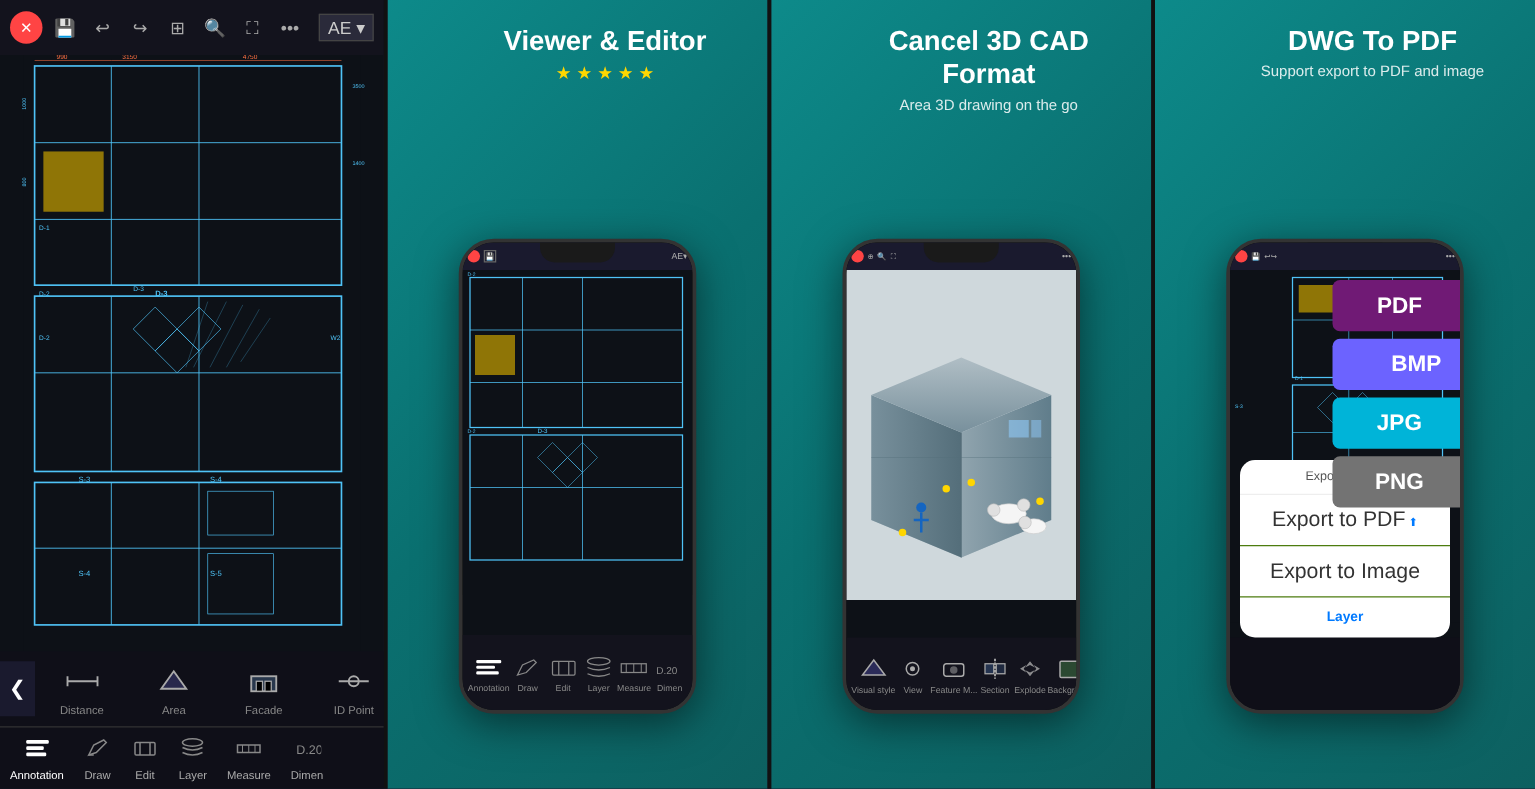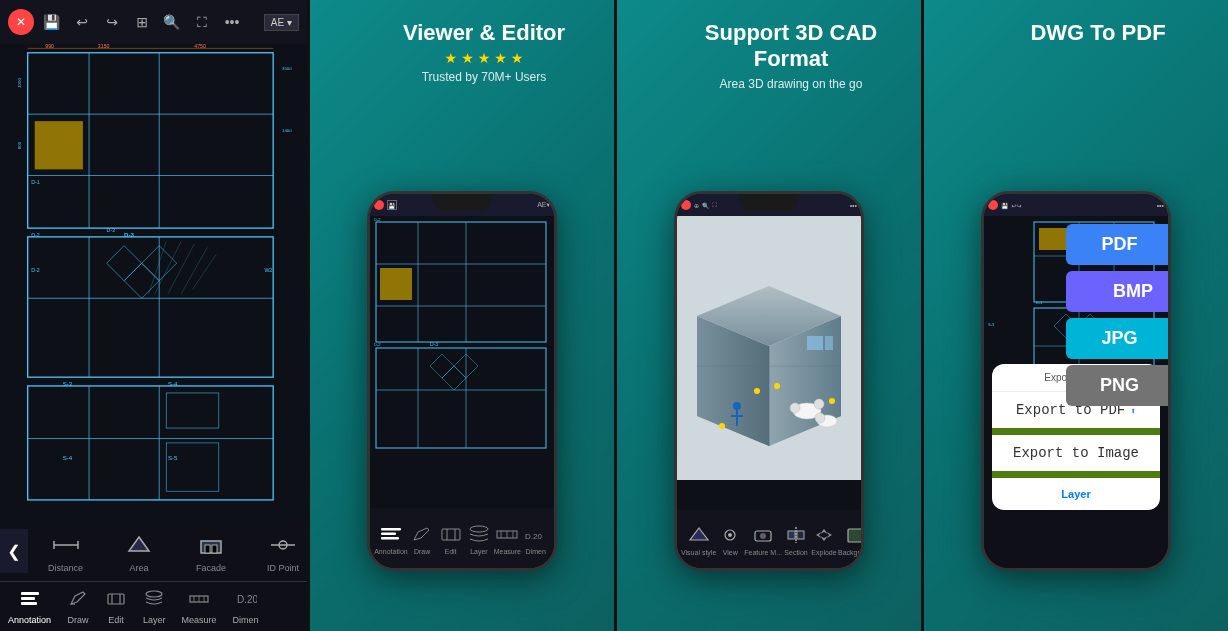--- a/index.html
+++ b/index.html
@@ -67,21 +67,21 @@
       font-size: 14px;
       cursor: pointer;
     }
 
     .ae-badge {
       margin-left: auto;
       background: #2a2a3a;
       border: 1px solid #444;
       padding: 2px 6px;
       color: #ccc;
-      font-size: 10px;
+      font-size: 14px;
       cursor: pointer;
     }
 
     
     .toolbar-bottom-p1 {
       position: absolute;
       bottom: 0;
       left: 0;
       right: 0;
       background: rgba(15,15,25,0.97);
@@ -297,21 +297,21 @@
     .export-badge {
       padding: 10px 20px;
       border-radius: 6px 0 0 6px;
       font-size: 18px;
       font-weight: 900;
       color: white;
       text-align: center;
       min-width: 80px;
     }
 
-    .export-pdf { background: #3b82f6; }
+    .export-pdf { background: #701a75; }
     .export-bmp { background: #6c63ff; padding-left: 47px; }
     .export-jpg { background: #00b4d8; }
     .export-png { background: #737373; }
 
     .export-dialog {
       position: absolute;
       bottom: 80px;
       left: 8px;
       right: 8px;
       background: white;
@@ -324,25 +324,24 @@
       text-align: center;
       padding: 8px;
       font-size: 10px;
       color: #555;
       border-bottom: 1px solid #eee;
     }
 
     .export-dialog-option {
       padding: 10px 16px;
       text-align: center;
-      font-size: 14px;
+      font-size: 17px;
       color: #333;
-      border-bottom: 7px solid #4d7c0f;
+      border-bottom: 1px solid #4d7c0f;
       cursor: pointer;
-      font-family: Liberation Mono, monospace;
     }
 
     .export-dialog-option.pro::after {
       content: " ⬆";
       color: #007aff;
       font-size: 9px;
     }
 
     .export-dialog-cancel {
       padding: 10px 16px;
@@ -553,21 +552,20 @@
 <div class="panel-feature panel-2">
   <div class="panel-title">
     <h2>Viewer &amp; Editor</h2>
     <div class="stars-row">
       <span class="star">★</span>
       <span class="star">★</span>
       <span class="star">★</span>
       <span class="star">★</span>
       <span class="star">★</span>
     </div>
-    <div class="subtitle">Trusted by 70M+ Users</div>
   </div>
 
   <div class="phone-mockup" style="bottom:60px;">
     <div class="phone-outer">
       <div class="phone-notch"></div>
       <div class="phone-screen">
         
         <div style="height:22px;background:#1a1a2e;display:flex;align-items:center;padding:0 4px;gap:3px;">
           <div style="width:10px;height:10px;border-radius:50%;background:#ff4444;"></div>
           <div style="width:10px;height:10px;background:none;border:1px solid #666;font-size:6px;color:#aaa;display:flex;align-items:center;justify-content:center;">💾</div>
@@ -657,21 +655,21 @@
             <span class="phone-tool-label">Dimen</span>
           </div>
         </div>
       </div>
     </div>
   </div>
 </div>
 
 <div class="panel-feature panel-3">
   <div class="panel-title">
-    <h2>Support 3D CAD Format</h2>
+    <h2>Cancel 3D CAD Format</h2>
     <div class="subtitle">Area 3D drawing on the go</div>
   </div>
 
   <div class="phone-mockup" style="bottom:60px;">
     <div class="phone-outer">
       <div class="phone-notch"></div>
       <div class="phone-screen">
         
         <div style="height:22px;background:#1a1a2e;display:flex;align-items:center;padding:0 4px;gap:3px;">
           <div style="width:10px;height:10px;border-radius:50%;background:#ff4444;"></div>
@@ -787,20 +785,21 @@
           </div>
         </div>
       </div>
     </div>
   </div>
 </div>
 
 <div class="panel-feature panel-4">
   <div class="panel-title">
     <h2>DWG To PDF</h2>
+    <div class="subtitle">Support export to PDF and image</div>
   </div>
 
   <div class="phone-mockup" style="bottom:60px;">
     <div class="phone-outer">
       <div class="phone-notch"></div>
       <div class="phone-screen" style="position:relative;">
 
         <div style="height:22px;background:#1a1a2e;display:flex;align-items:center;padding:0 4px;gap:3px;position:relative;z-index:5;">
           <div style="width:10px;height:10px;border-radius:50%;background:#ff4444;"></div>
           <div style="color:#aaa;font-size:6px;">💾</div>

